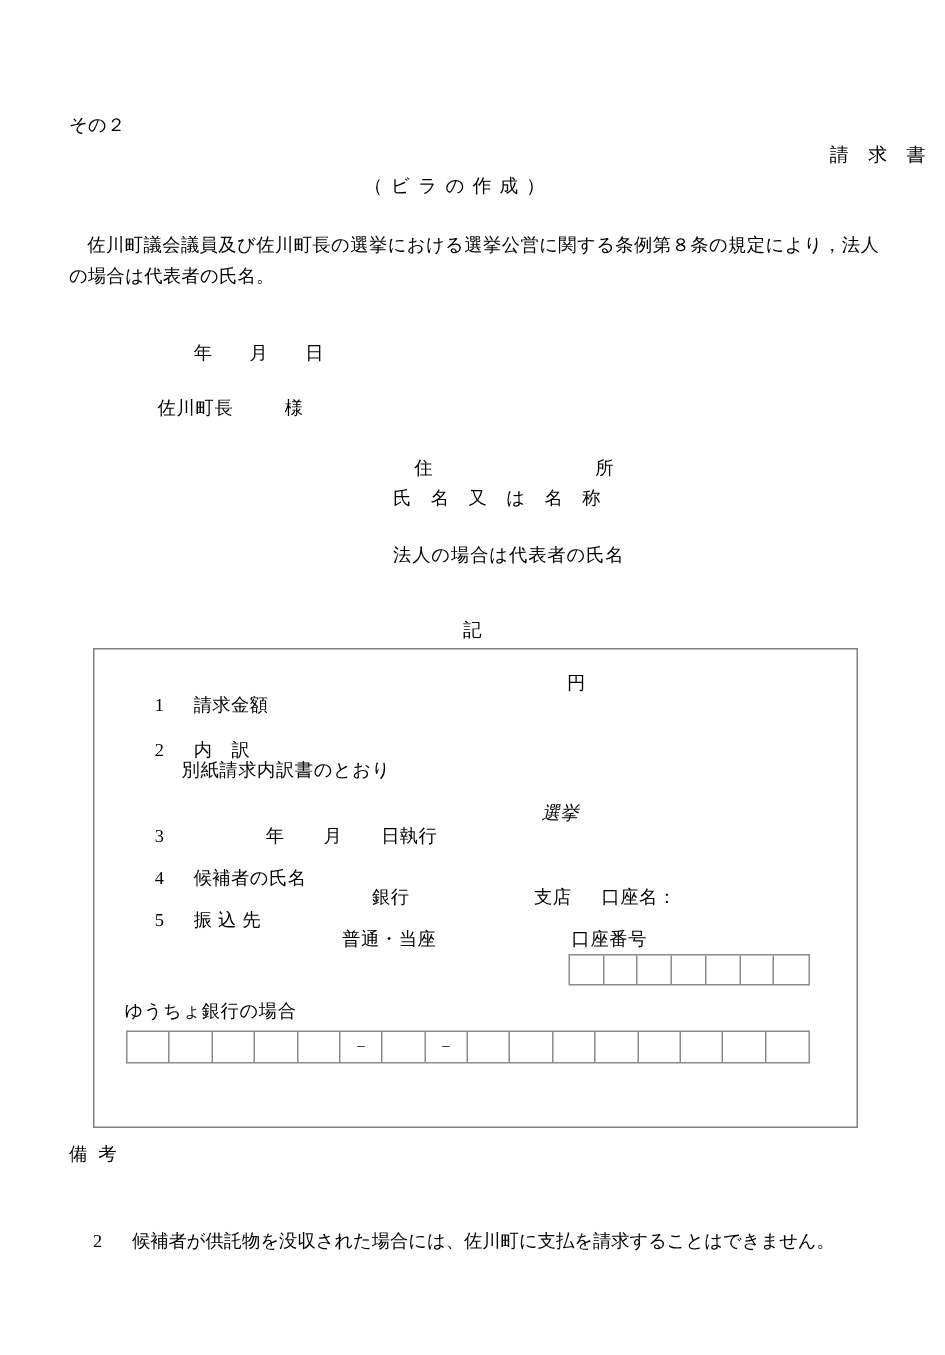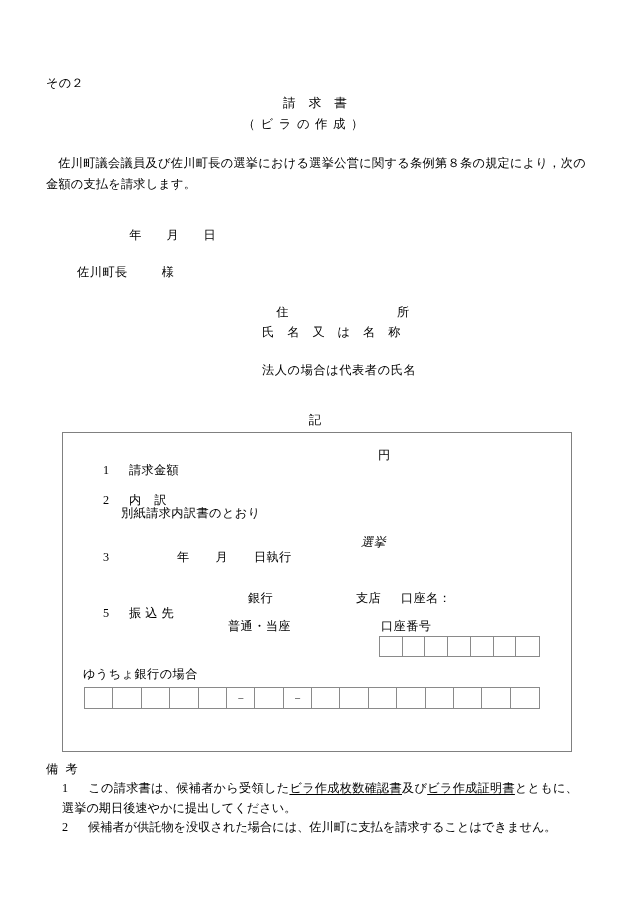--- a/index.html
+++ b/index.html
@@ -27,21 +27,21 @@
     font-size: 12.2px;
     line-height: 1.45;
     letter-spacing: 0.2px;
   }
   
   #form-no   { left: 46px;  top: 47px;  }
   #form-sub  { left: 46px;  top: 75px;  }
   
   #doc-title {
     left: 0; top: 94px; width: 630px;
-    text-align: center;
+    text-align: right;
     font-size: 12.6px;
     letter-spacing: 13px;
     text-indent: 13px;
   }
   #doc-subtitle {
     left: 0; top: 116px; width: 606px;
     text-align: center;
     font-size: 12.4px;
     letter-spacing: 5.5px;
     text-indent: 5.5px;
@@ -56,21 +56,21 @@
     text-indent: 1em;
   }
   
   #date-line {
     left: 113px; top: 209px;
     letter-spacing: 1px;
   }
   #date-line span { margin-right: 24px; }
   #date-line span:last-child { margin-right: 0; }
   #addressee { left: 64px; top: 246px; }
-  #addressee .mayor { letter-spacing: 0.5px; }
+  #addressee .mayor { letter-spacing: 0.5px; margin-left: 28px; }
   #addressee .sama  { margin-left: 34px; }
   
   #sig-address {
     left: 262px; top: 286px;
     letter-spacing: 0.5px;
   }
   #sig-address .sp { display: inline-block; width: 108px; }
   #sig-name {
     left: 262px; top: 324px;
     letter-spacing: 13px;
@@ -184,21 +184,21 @@
 </head>
 <body>
 
 <div class="page">
 
   <div class="t" id="form-sub">その２</div>
 
   <div class="t" id="doc-title">請求書</div>
   <div class="t" id="doc-subtitle">（ビラの作成）</div>
 
-  <div class="t" id="intro">佐川町議会議員及び佐川町長の選挙における選挙公営に関する条例第８条の規定により，次の金額の支払を請求します。</div>
+  <div class="t" id="intro">佐川町議会議員及び佐川町長の選挙における選挙公営に関する条例第８条の規定により，法人の場合は代表者の氏名。</div>
 
   <div class="t" id="date-line">
     <span>年</span><span>月</span><span>日</span>
   </div>
 
   <div class="t" id="addressee">
     <span class="mayor">佐川町長</span><span class="sama">様</span>
   </div>
 
   <div class="t" id="sig-address">
@@ -217,20 +217,23 @@
 
     <div class="row" id="item2">
       <span class="num">2</span><span class="lbl">内訳</span>
     </div>
     <div class="row" id="item2-sub">別紙請求内訳書のとおり</div>
 
     <div class="row" id="item3">
       <span class="num">3</span><span class="d1">年</span><span class="d2">月</span><span class="d3">日執行</span><span class="elec">選挙</span>
     </div>
 
+    <div class="row" id="item4">
+      <span class="num">4</span><span>候補者の氏名</span>
+    </div>
 
     <div class="row" id="item5">
       <span class="num">5</span><span class="lbl">振込先</span><span class="bank">銀行</span><span class="br">支店</span><span class="acct">口座名：</span>
     </div>
 
     <div class="row" id="deposit-type">普通・当座</div>
     <div class="row" id="acct-no-label">口座番号</div>
 
     <div class="grid" id="acct-no-grid">
         <div class="cell"></div>
@@ -259,21 +262,18 @@
         <div class="cell"></div>
         <div class="cell"></div>
         <div class="cell"></div>
         <div class="cell"></div>
         <div class="cell"></div>
       </div>
   </div>
 
   <div class="t" id="remarks-title"><span>備</span><span class="sp2"></span><span>考</span></div>
 
-  <div class="remark" id="remark-1">
-    <span class="rn">1</span><span>この請求書は、候補者から受領した</span><span class="ul">ビラ作成枚数確認書</span><span>及び</span><span class="ul">ビラ作成証明書</span><span>とともに、選挙の期日後速やかに提出してください。</span>
-  </div>
 
   <div class="remark" id="remark-2">
     <span class="rn">2</span><span>候補者が供託物を没収された場合には、佐川町に支払を請求することはできません。</span>
   </div>
 
 </div>
 
 </body></html>

